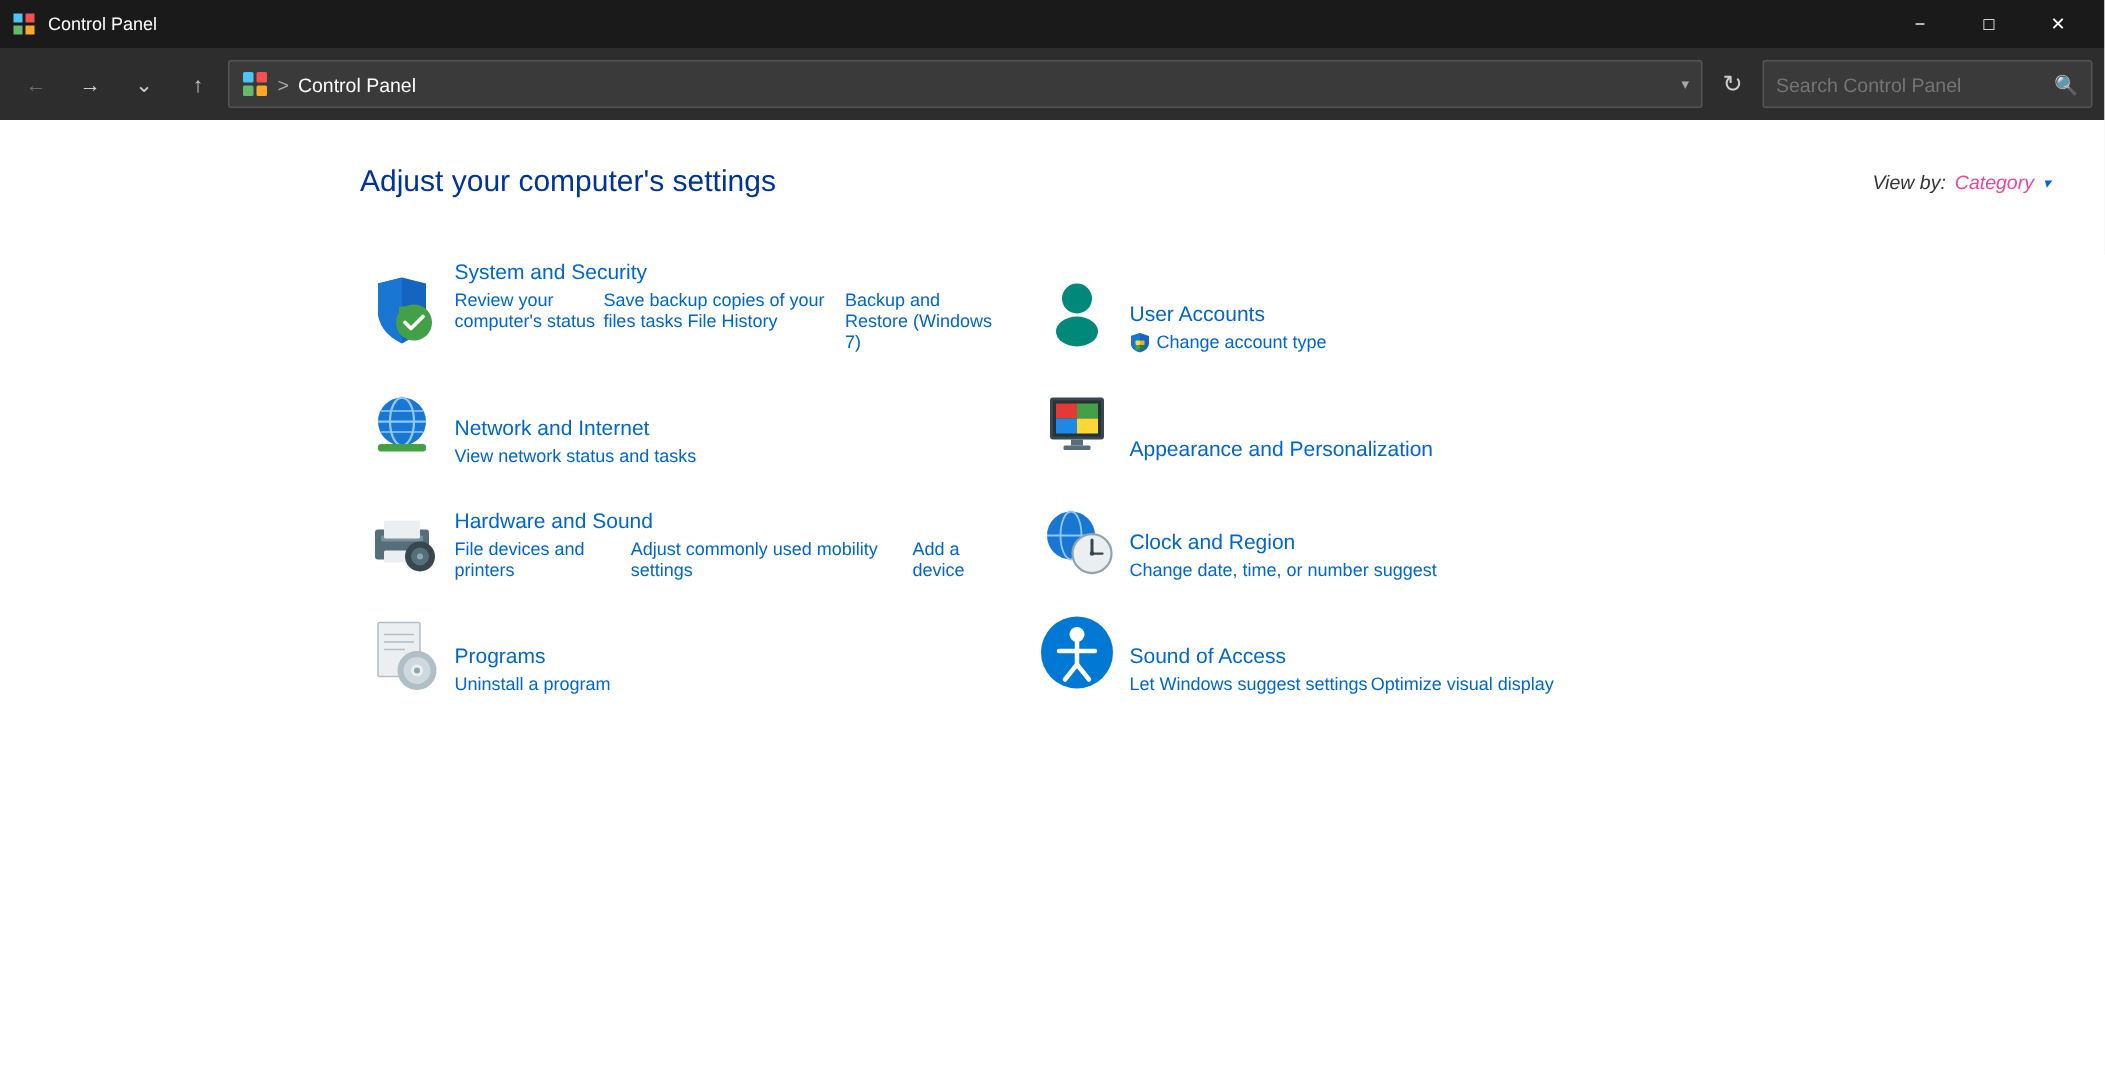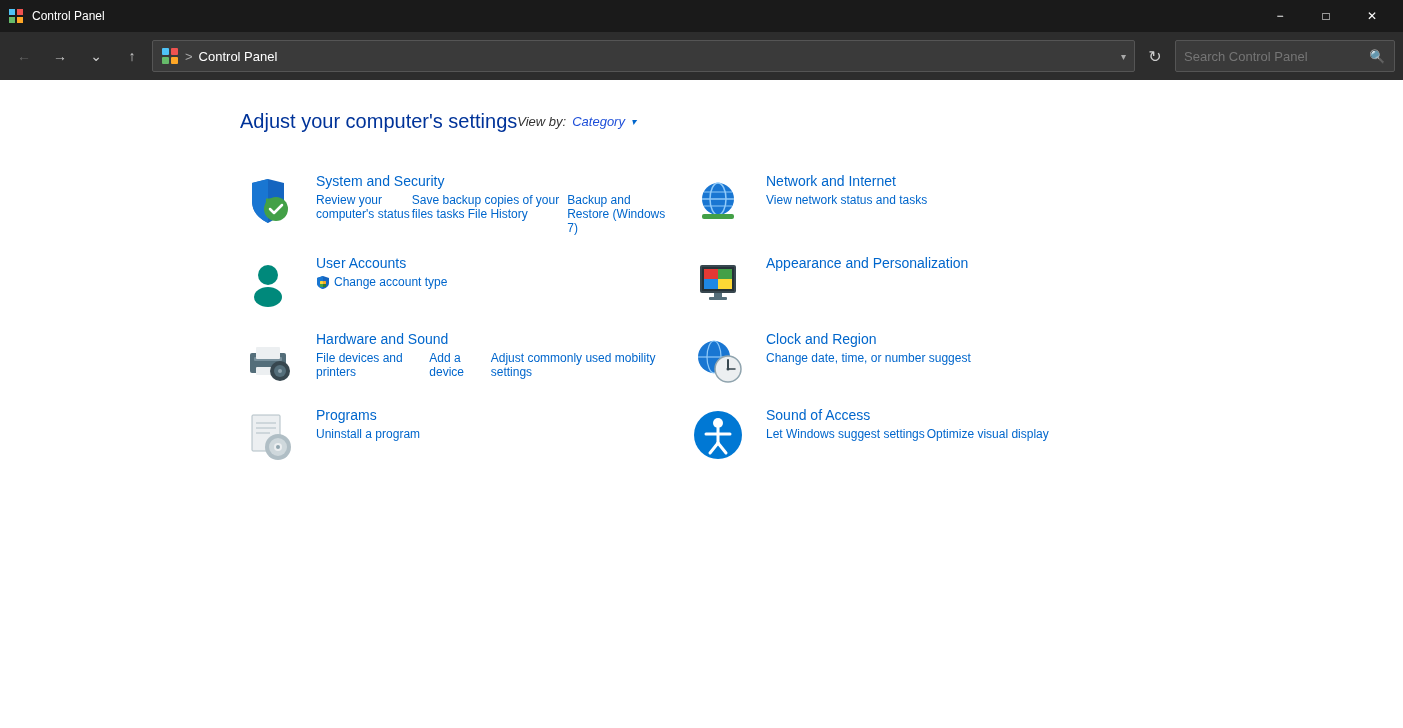--- a/index.html
+++ b/index.html
@@ -139,57 +139,57 @@
     
     .main-content {
       background: #ffffff;
       height: calc(728px - 32px - 48px);
       padding: 30px 0 30px 240px;
       overflow-y: auto;
     }
 
     .page-header {
       display: flex;
-      justify-content: flex-start;
+      justify-content: space-between;
       align-items: center;
       margin-bottom: 30px;
       padding-right: 36px;
     }
     .page-title {
       color: #003399;
       font-size: 20px;
       font-weight: 300;
     }
     .view-by {
       display: flex;
       align-items: center;
       gap: 6px;
       font-size: 13px;
       color: #333;
       font-style: italic;
     }
     .view-by-label { color: #333; }
     .view-by-value {
-      color: #1d4ed8;
+      color: #ec4899;
       cursor: pointer;
     }
     .view-by-arrow { color: #0066cc; font-size: 10px; }
 
     
     .categories-grid {
       display: grid;
       grid-template-columns: 1fr 1fr;
       gap: 0;
       max-width: 900px;
     }
 
     .category-item {
       display: flex;
-      align-items: flex-start;
-      gap: 20px;
+      align-items: flex-end;
+      gap: 7px;
       padding: 10px 20px 10px 0;
     }
 
     .category-icon {
       width: 56px;
       height: 56px;
       flex-shrink: 0;
       display: flex;
       align-items: center;
       justify-content: center;
@@ -283,41 +283,20 @@
           <circle cx="34" cy="34" r="12" fill="#43a047"></circle>
           <path d="M28 34 L32 38 L40 30" stroke="white" stroke-width="2.5" fill="none" stroke-linecap="round" stroke-linejoin="round"></path>
         </svg>
       </div>
       <div class="category-text">
         <div class="category-title">System and Security</div>
         <div class="category-links">
           <a class="category-link">Review your computer's status</a>
           <a class="category-link">Save backup copies of your files tasks File History</a>
           <a class="category-link">Backup and Restore (Windows 7)</a>
-        </div>
-      </div>
-    </div>
-
-    <div class="category-item">
-      <div class="category-icon">
-        <svg width="52" height="52" viewBox="0 0 52 52">
-
-          <circle cx="26" cy="24" r="16" fill="#1976d2"></circle>
-          <ellipse cx="26" cy="24" rx="8" ry="16" fill="none" stroke="#90caf9" stroke-width="1.5"></ellipse>
-          <line x1="10" y1="24" x2="42" y2="24" stroke="#90caf9" stroke-width="1.5"></line>
-          <line x1="12" y1="17" x2="40" y2="17" stroke="#90caf9" stroke-width="1"></line>
-          <line x1="12" y1="31" x2="40" y2="31" stroke="#90caf9" stroke-width="1"></line>
-
-          <rect x="10" y="39" width="32" height="5" rx="2" fill="#43a047"></rect>
-        </svg>
-      </div>
-      <div class="category-text">
-        <div class="category-title">Network and Internet</div>
-        <div class="category-links">
-          <a class="category-link">View network status and tasks</a>
         </div>
       </div>
     </div>
 
     <div class="category-item">
       <div class="category-icon">
         <svg width="52" height="52" viewBox="0 0 52 52">
 
           <circle cx="26" cy="18" r="10" fill="#00897b"></circle>
           <ellipse cx="26" cy="40" rx="14" ry="10" fill="#00897b"></ellipse>
@@ -338,20 +317,41 @@
             Change account type
           </a>
         </div>
       </div>
     </div>
 
     <div class="category-item">
       <div class="category-icon">
         <svg width="52" height="52" viewBox="0 0 52 52">
 
+          <circle cx="26" cy="24" r="16" fill="#1976d2"></circle>
+          <ellipse cx="26" cy="24" rx="8" ry="16" fill="none" stroke="#90caf9" stroke-width="1.5"></ellipse>
+          <line x1="10" y1="24" x2="42" y2="24" stroke="#90caf9" stroke-width="1.5"></line>
+          <line x1="12" y1="17" x2="40" y2="17" stroke="#90caf9" stroke-width="1"></line>
+          <line x1="12" y1="31" x2="40" y2="31" stroke="#90caf9" stroke-width="1"></line>
+
+          <rect x="10" y="39" width="32" height="5" rx="2" fill="#43a047"></rect>
+        </svg>
+      </div>
+      <div class="category-text">
+        <div class="category-title">Network and Internet</div>
+        <div class="category-links">
+          <a class="category-link">View network status and tasks</a>
+        </div>
+      </div>
+    </div>
+
+    <div class="category-item">
+      <div class="category-icon">
+        <svg width="52" height="52" viewBox="0 0 52 52">
+
           <rect x="8" y="8" width="36" height="28" rx="2" fill="#37474f"></rect>
           <rect x="10" y="10" width="32" height="24" fill="#263238"></rect>
 
           <rect x="12" y="12" width="14" height="10" fill="#e53935"></rect>
           <rect x="26" y="12" width="14" height="10" fill="#43a047"></rect>
           <rect x="12" y="22" width="14" height="10" fill="#1e88e5"></rect>
           <rect x="26" y="22" width="14" height="10" fill="#fdd835"></rect>
 
           <rect x="22" y="36" width="8" height="4" fill="#546e7a"></rect>
           <rect x="17" y="40" width="18" height="3" rx="1" fill="#546e7a"></rect>
@@ -376,22 +376,22 @@
 
           <circle cx="38" cy="38" r="10" fill="#37474f"></circle>
           <circle cx="38" cy="38" r="6" fill="#546e7a"></circle>
           <circle cx="38" cy="38" r="2" fill="#90a4ae"></circle>
         </svg>
       </div>
       <div class="category-text">
         <div class="category-title">Hardware and Sound</div>
         <div class="category-links">
           <a class="category-link">File devices and printers</a>
+          <a class="category-link">Adjust commonly used mobility settings</a>
           <a class="category-link">Add a device</a>
-          <a class="category-link">Adjust commonly used mobility settings</a>
         </div>
       </div>
     </div>
 
     <div class="category-item">
       <div class="category-icon">
         <svg width="52" height="52" viewBox="0 0 52 52">
 
           <circle cx="22" cy="24" r="16" fill="#1976d2"></circle>
           <ellipse cx="22" cy="24" rx="7" ry="16" fill="none" stroke="#90caf9" stroke-width="1.2"></ellipse>

